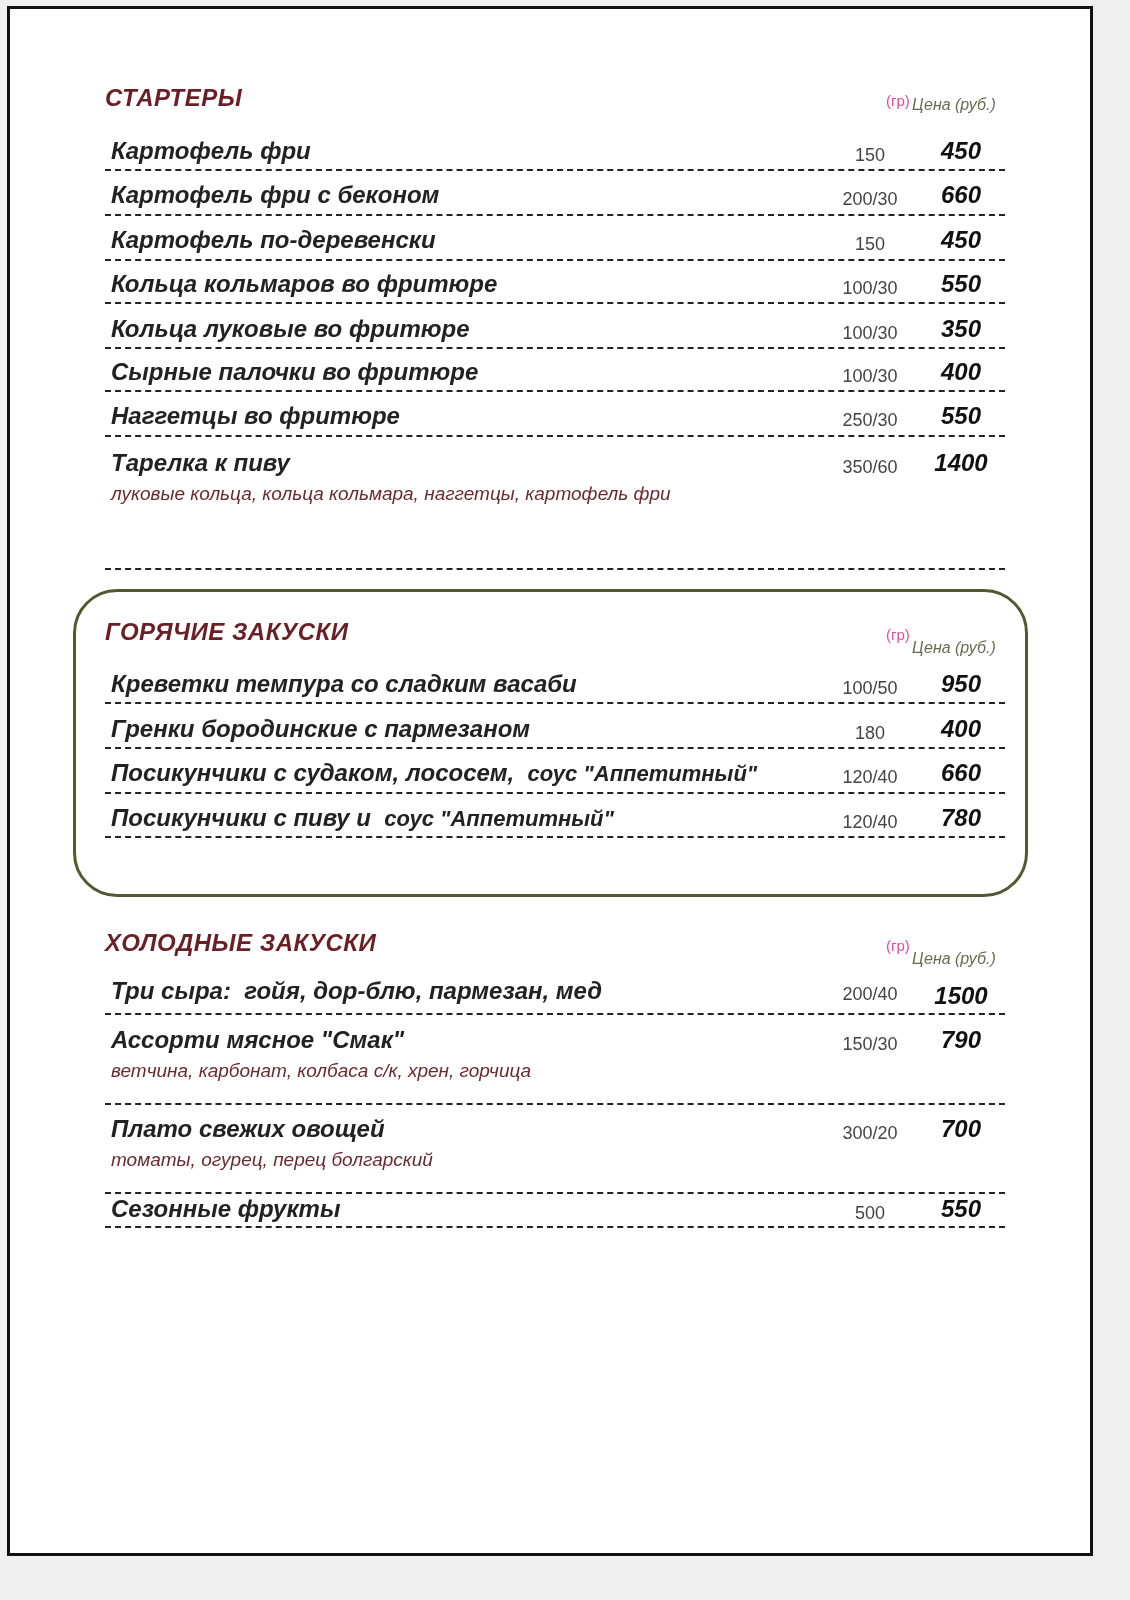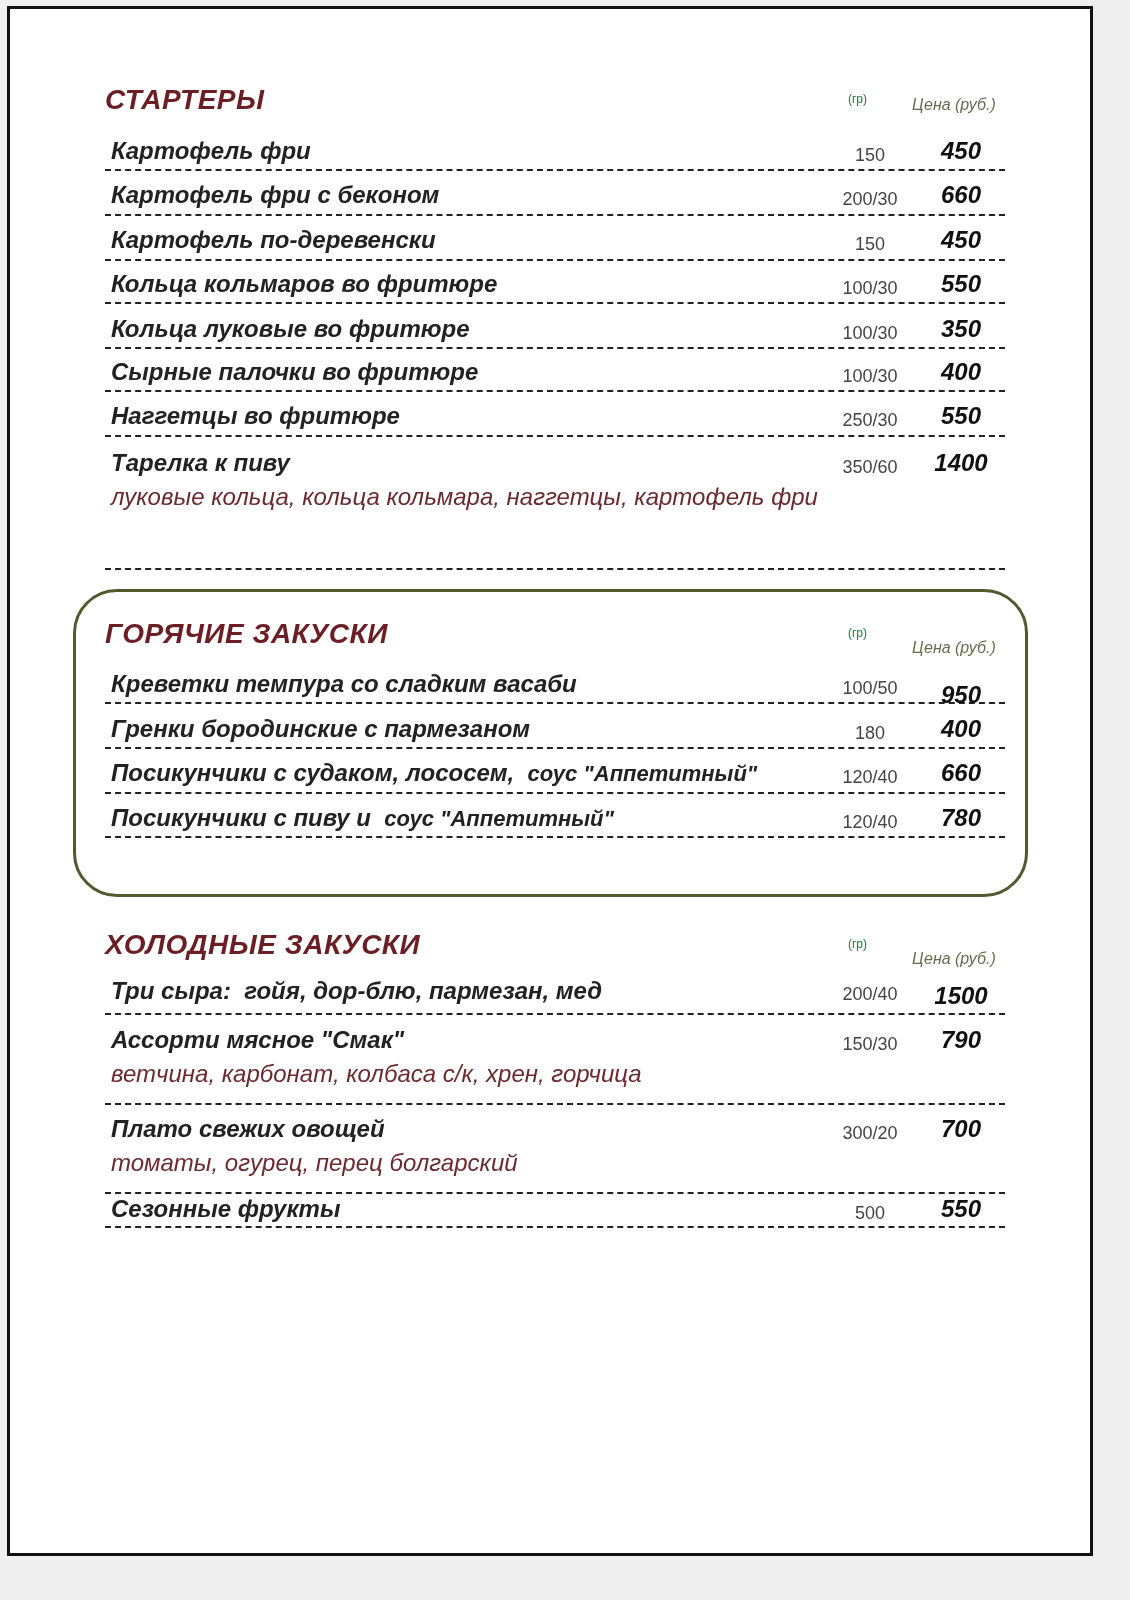--- a/index.html
+++ b/index.html
@@ -1,29 +1,29 @@
 <!DOCTYPE html>
 <html><head>
 <meta charset="utf-8">
 <style>
   html, body { margin:0; padding:0; }
   body { width:1130px; height:1600px; background:#efefef; position:relative; overflow:hidden;
          font-family:"Liberation Sans", sans-serif; }
   .page { position:absolute; left:7px; top:6px; width:1086px; height:1550px; background:#fff;
           border:3px solid #111; box-sizing:border-box; }
   .abs { position:absolute; white-space:nowrap; }
-  .sec-title { font-weight:bold; font-style:italic; font-size:28px; color:#6b1f24; letter-spacing:0.5px; }
-  .col-gr { font-size:12px; color:#15803d; }
+  .sec-title { font-weight:bold; font-style:italic; font-size:24px; color:#6b1f24; letter-spacing:0.5px; }
+  .col-gr { font-size:15px; color:#ec4899;margin-left:38px; }
   .col-price { font-size:16px; font-style:italic; color:#6b6b50; }
   .row { position:absolute; left:95px; width:900px; border-bottom:2px dashed #222; }
   .name { position:absolute; left:6px; font-size:24px; font-weight:bold; font-style:italic; color:#222; white-space:nowrap; }
   .name .thin { font-weight:bold; font-size:22px; }
   .weight { position:absolute; width:80px; left:725px; text-align:center; font-size:18px; color:#444; }
   .price { position:absolute; width:80px; left:816px; text-align:center; font-size:24px; font-weight:bold; font-style:italic; color:#111; }
-  .desc { position:absolute; left:6px; font-size:24px; font-style:italic; color:#6b2a2f; white-space:nowrap; }
+  .desc { position:absolute; left:6px; font-size:19px; font-style:italic; color:#6b2a2f; white-space:nowrap; }
   .hot-box { position:absolute; left:63px; top:580px; width:955px; height:308px; border:3px solid #4f5a2e;
              border-radius:44px; box-sizing:border-box; }
 </style>
 </head>
 <body>
 
 <div class="page">
 
   <div class="abs sec-title" style="left:95px;top:75px;">СТАРТЕРЫ</div>
   <div class="abs col-gr" style="left:838px;top:83px;">(гр)</div>
@@ -72,21 +72,21 @@
   </div>
 
   <div class="hot-box"></div>
   <div class="abs sec-title" style="left:95px;top:609px;">ГОРЯЧИЕ ЗАКУСКИ</div>
   <div class="abs col-gr" style="left:838px;top:617px;">(гр)</div>
   <div class="abs col-price" style="left:902px;top:630px;">Цена (руб.)</div>
 
   <div class="row" style="top:658px;height:35px;">
     <span class="name" style="top:3px;">Креветки темпура со сладким васаби</span>
     <span class="weight" style="top:11px;">100/50</span>
-    <span class="price" style="top:14px;">950</span>
+    <span class="price" style="top:3px;">950</span>
   </div>
   <div class="row" style="top:702px;height:36px;">
     <span class="name" style="top:4px;">Гренки бородинские с пармезаном</span>
     <span class="weight" style="top:12px;">180</span>
     <span class="price" style="top:4px;">400</span>
   </div>
   <div class="row" style="top:746px;height:37px;">
     <span class="name" style="top:4px;"><span>Посикунчики с судаком, лососем,</span>&nbsp; <span class="thin">соус "Аппетитный"</span></span>
     <span class="weight" style="top:12px;">120/40</span>
     <span class="price" style="top:4px;">660</span>

